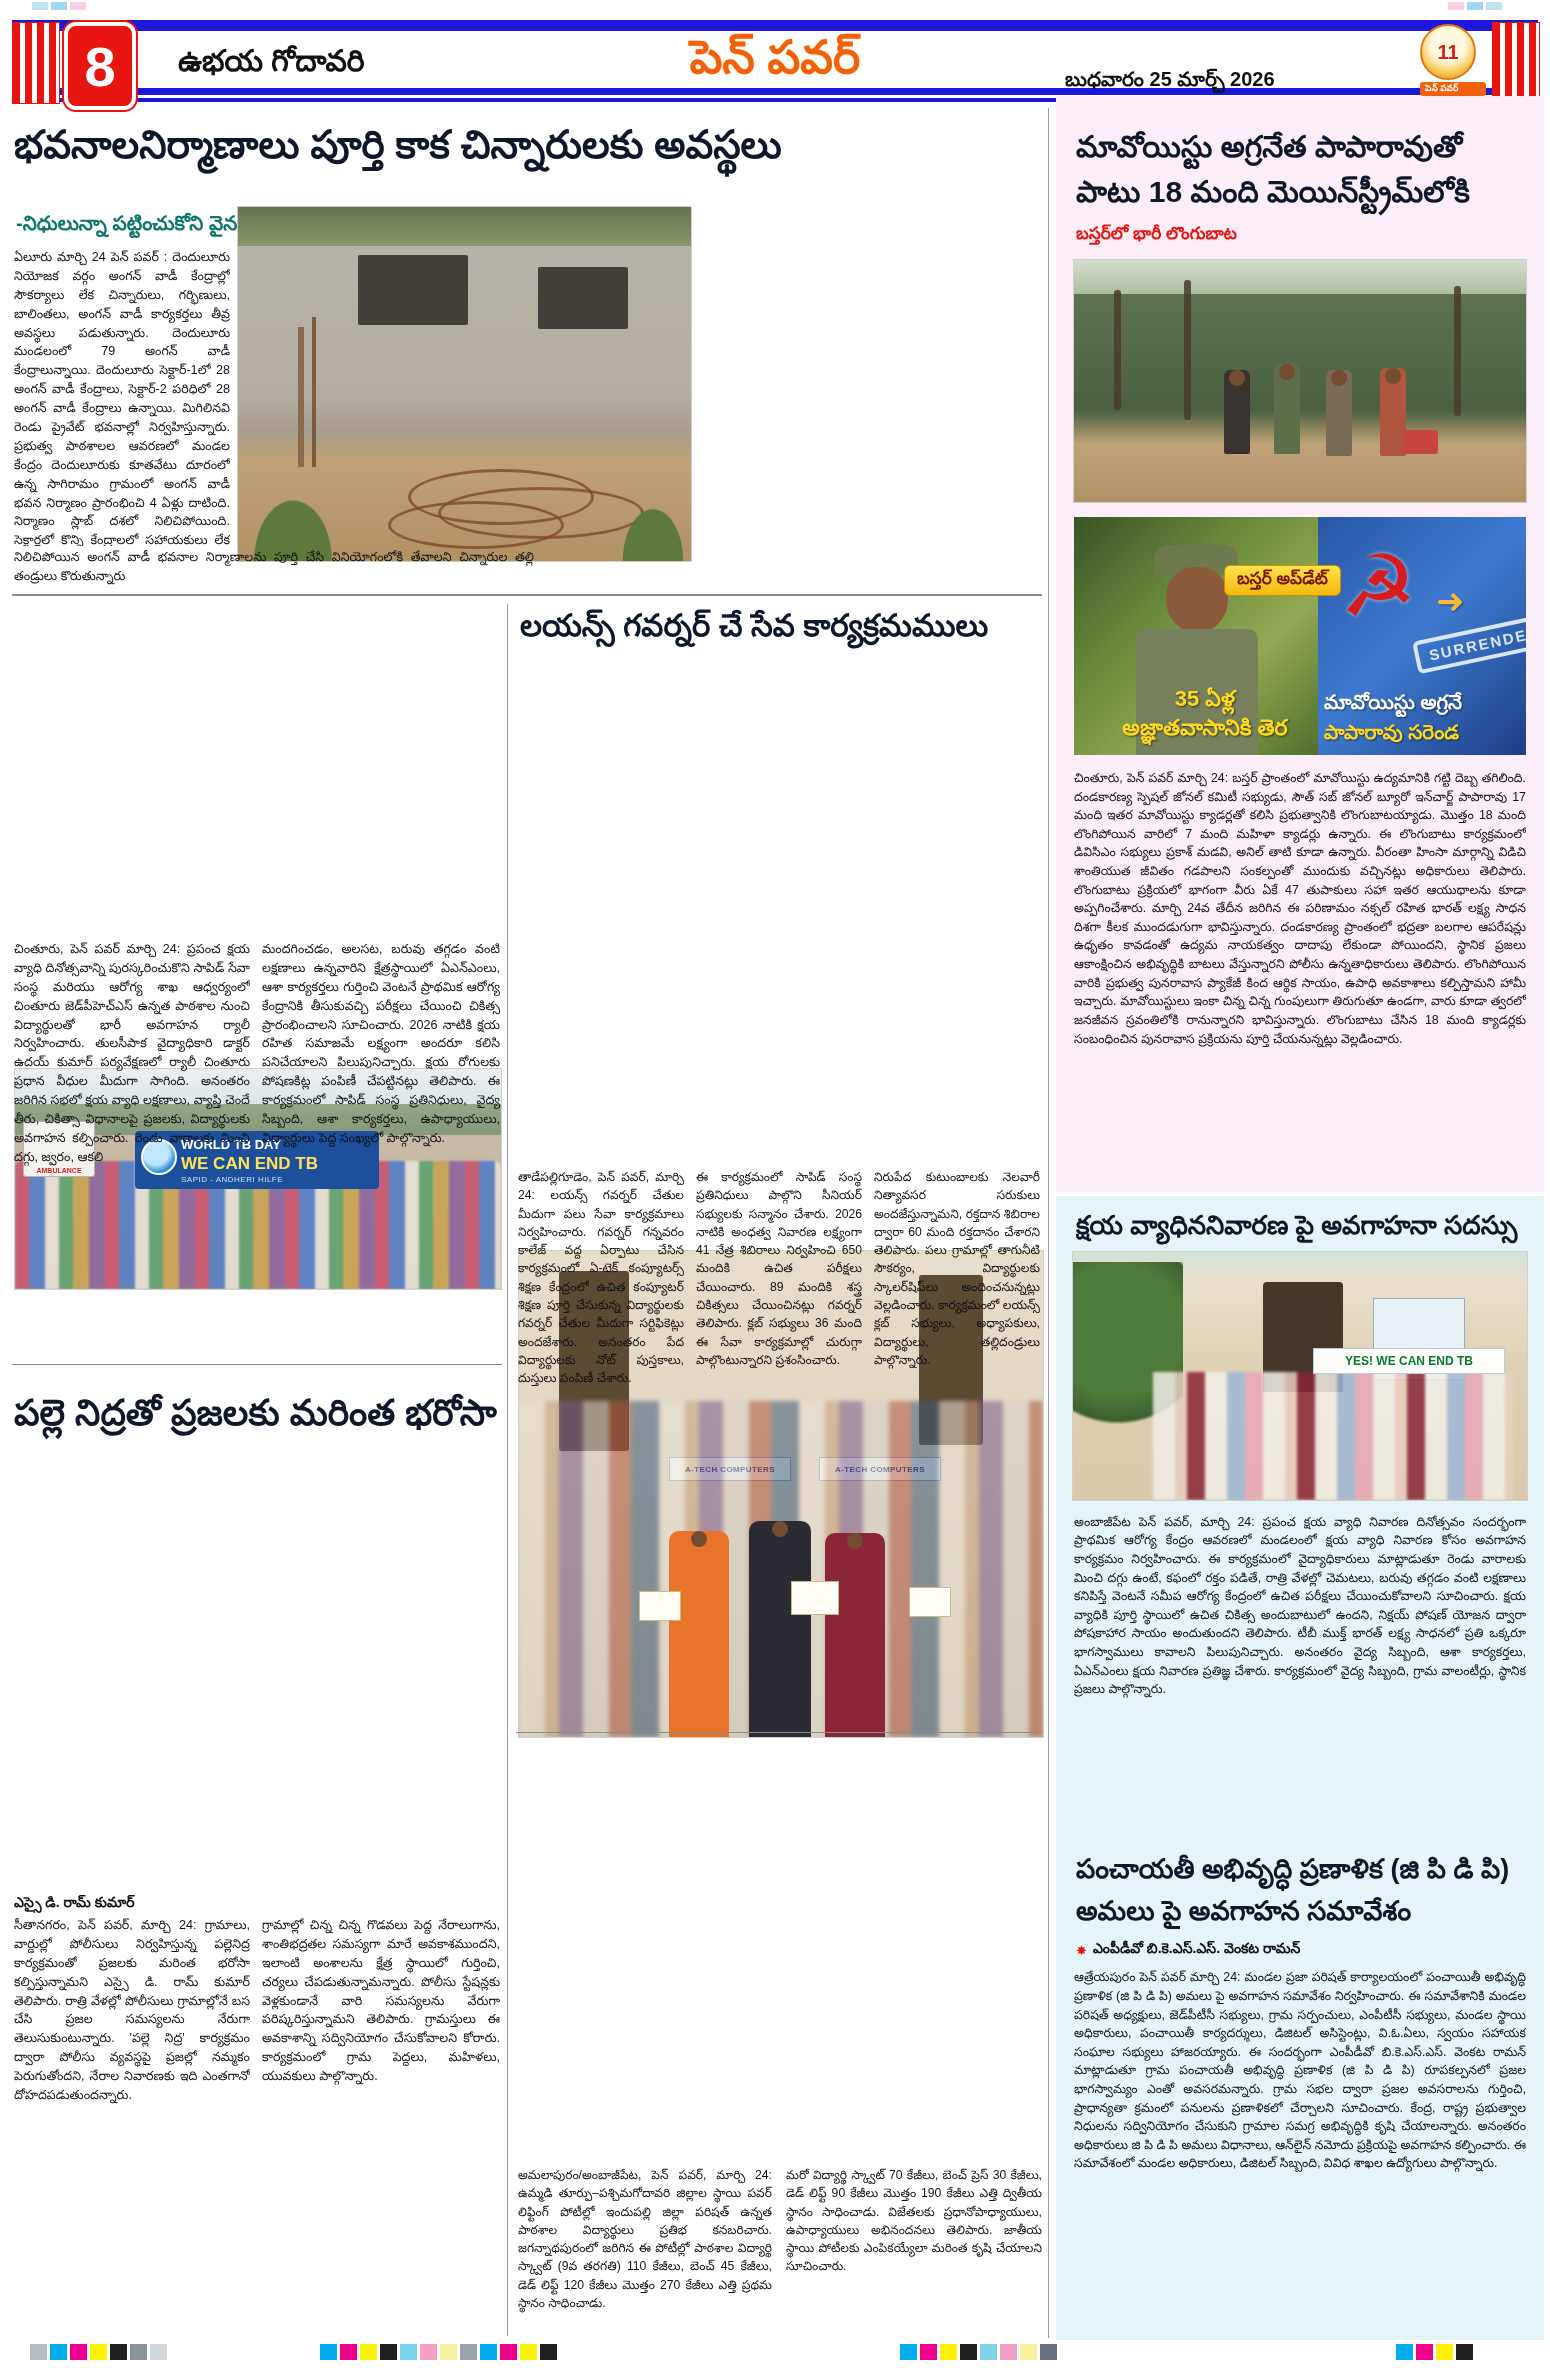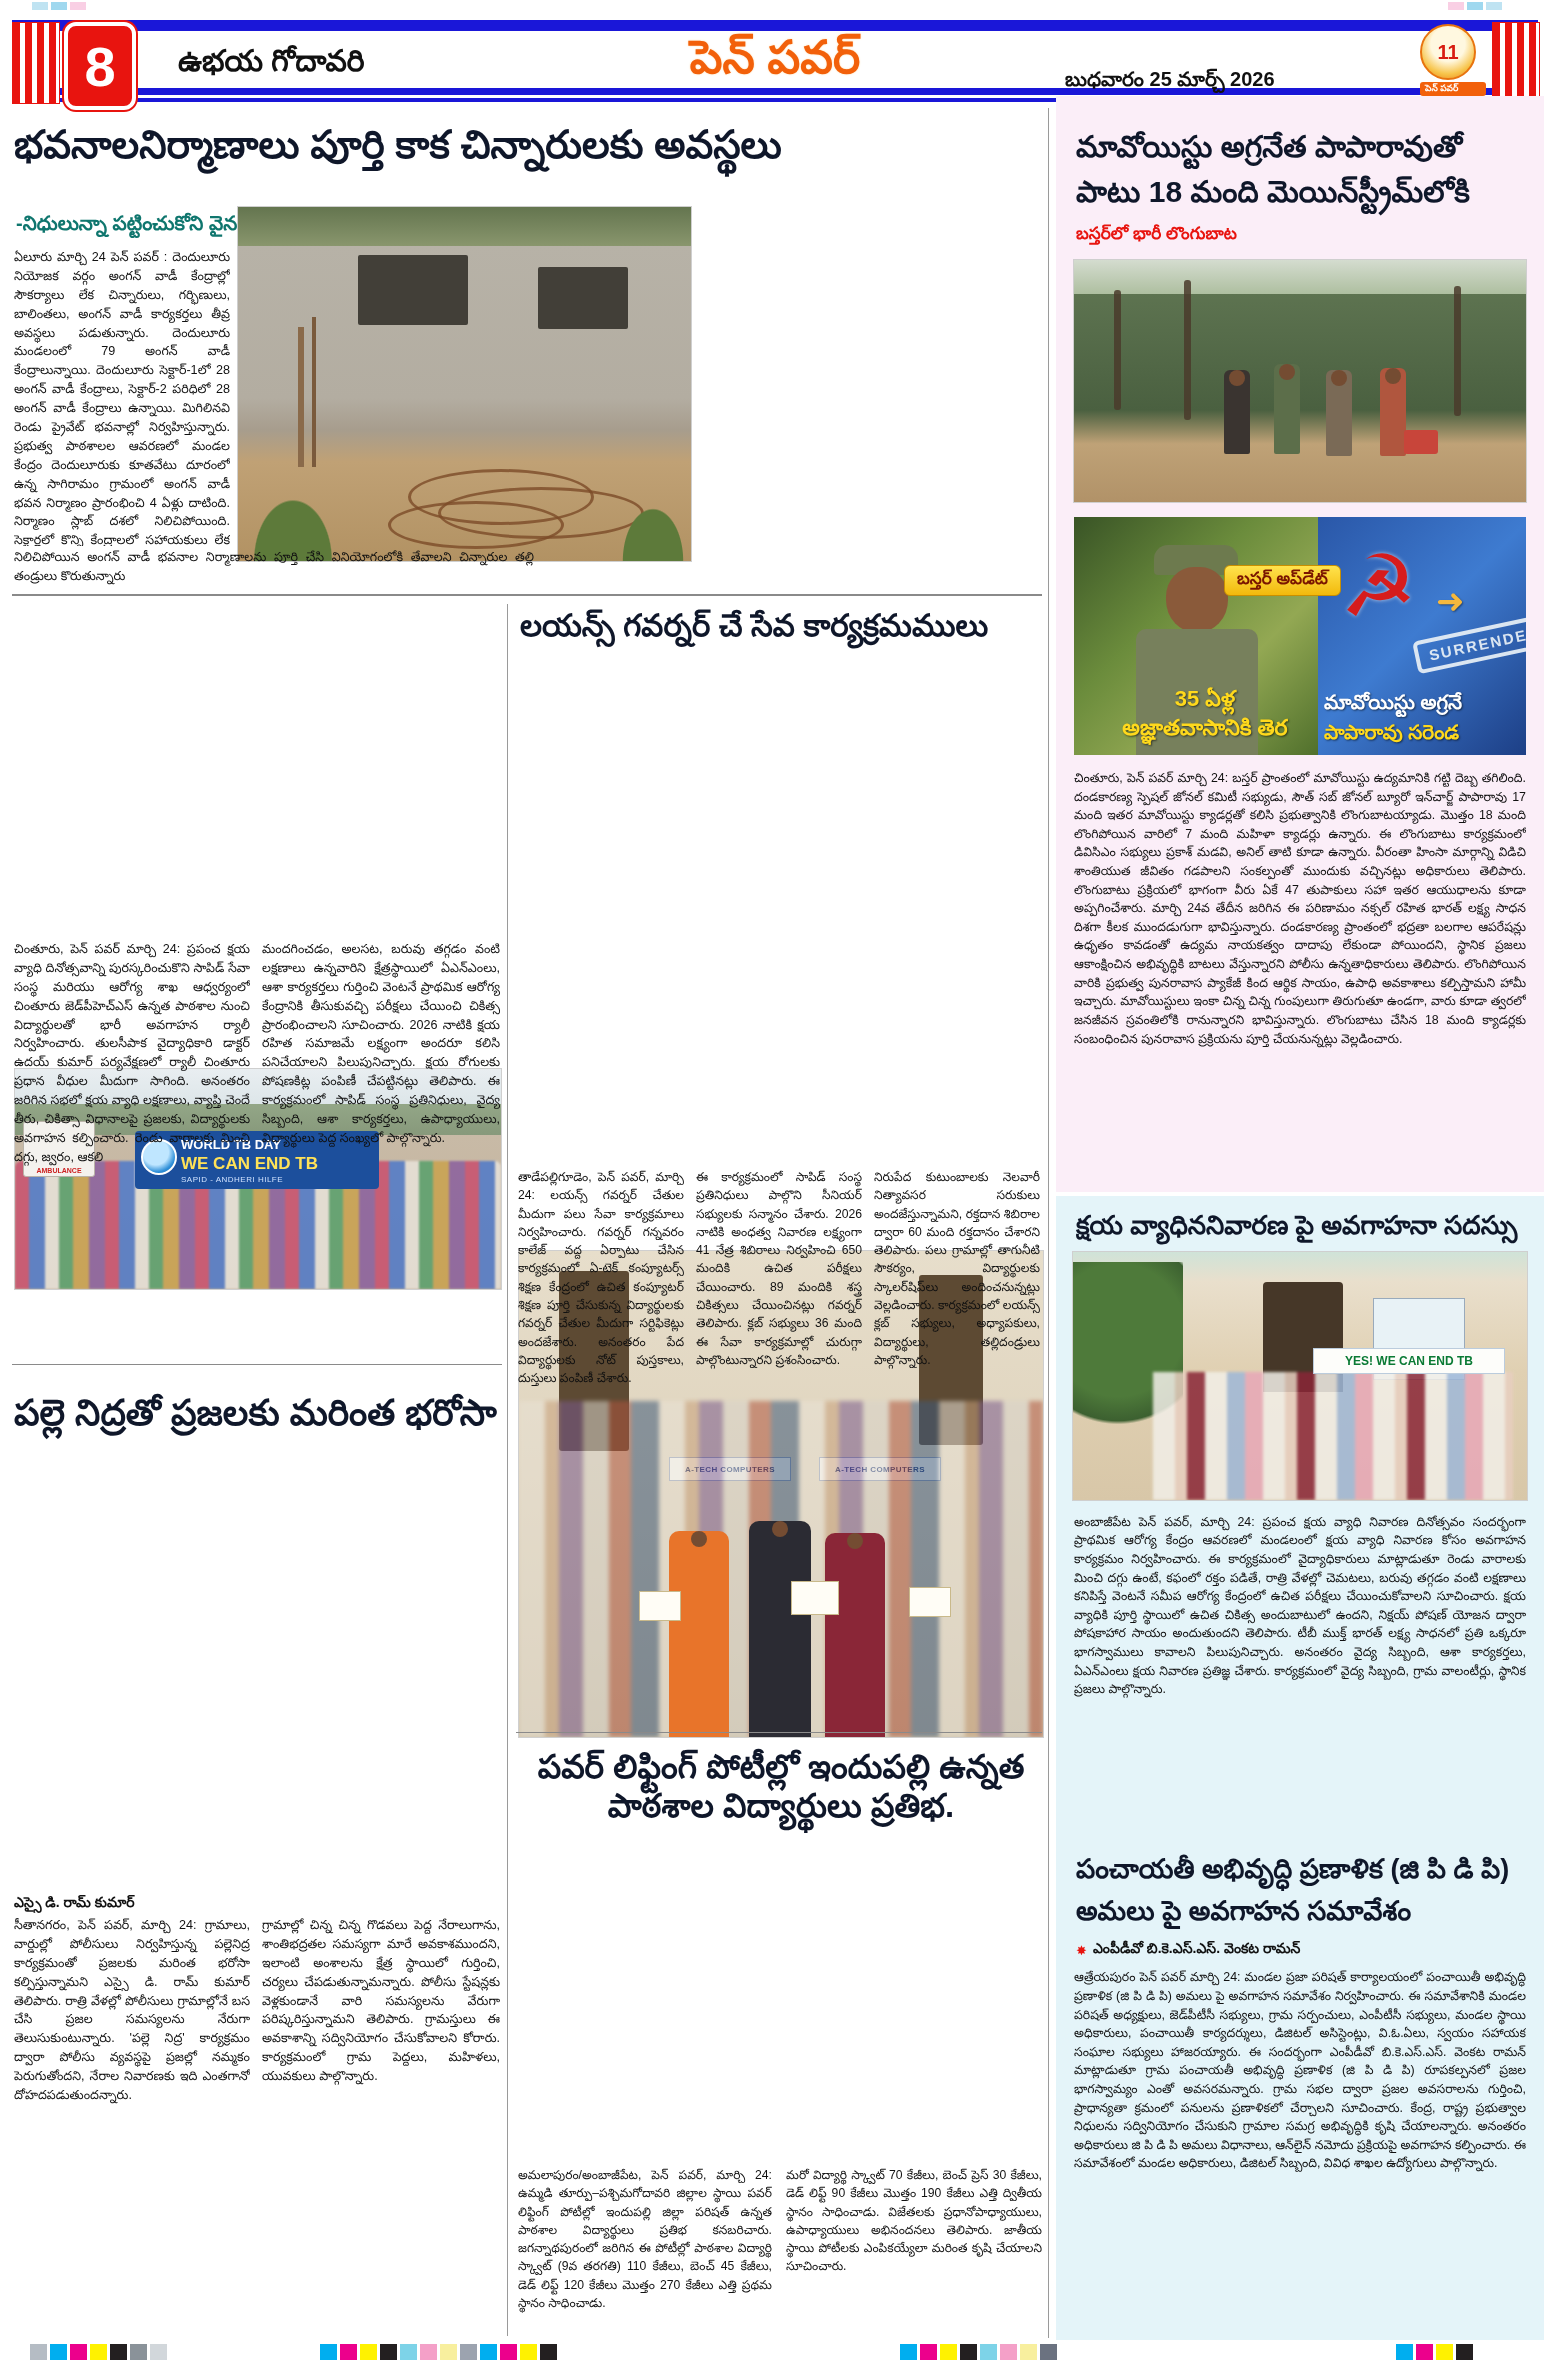--- a/index.html
+++ b/index.html
@@ -182,21 +182,20 @@
     <div class="body" style="width:166px;height:556px;font-size:12.2px;">నిరుపేద కుటుంబాలకు నెలవారీ నిత్యావసర సరుకులు అందజేస్తున్నామని, రక్తదాన శిబిరాల ద్వారా 60 మంది రక్తదానం చేశారని తెలిపారు. పలు గ్రామాల్లో తాగునీటి సౌకర్యం, విద్యార్థులకు స్కాలర్‌షిప్‌లు అందించనున్నట్లు వెల్లడించారు. కార్యక్రమంలో లయన్స్ క్లబ్ సభ్యులు, అధ్యాపకులు, విద్యార్థులు, తల్లిదండ్రులు పాల్గొన్నారు.</div>
   </div>
   <div class="abs hrule" style="left:516px;top:1732px;width:526px;height:1px;"></div>
 
   <div class="abs headline" style="left:14px;top:1392px;width:490px;font-size:36px;white-space:nowrap;">పల్లె నిద్రతో ప్రజలకు మరింత భరోసా</div>
 
   <div class="abs byline" style="left:14px;top:1894px;">ఎస్సై డి. రామ్ కుమార్</div>
   <div class="abs body" style="left:14px;top:1916px;width:236px;height:416px;">సీతానగరం, పెన్ పవర్, మార్చి 24: గ్రామాలు, వార్డుల్లో పోలీసులు నిర్వహిస్తున్న పల్లెనిద్ర కార్యక్రమంతో ప్రజలకు మరింత భరోసా కల్పిస్తున్నామని ఎస్సై డి. రామ్ కుమార్ తెలిపారు. రాత్రి వేళల్లో పోలీసులు గ్రామాల్లోనే బస చేసి ప్రజల సమస్యలను నేరుగా తెలుసుకుంటున్నారు. 'పల్లె నిద్ర' కార్యక్రమం ద్వారా పోలీసు వ్యవస్థపై ప్రజల్లో నమ్మకం పెరుగుతోందని, నేరాల నివారణకు ఇది ఎంతగానో దోహదపడుతుందన్నారు.</div>
   <div class="abs body" style="left:262px;top:1916px;width:238px;height:416px;">గ్రామాల్లో చిన్న చిన్న గొడవలు పెద్ద నేరాలుగాను, శాంతిభద్రతల సమస్యగా మారే అవకాశముందని, ఇలాంటి అంశాలను క్షేత్ర స్థాయిలో గుర్తించి, చర్యలు చేపడుతున్నామన్నారు. పోలీసు స్టేషన్లకు వెళ్లకుండానే వారి సమస్యలను వేరుగా పరిష్కరిస్తున్నామని తెలిపారు. గ్రామస్తులు ఈ అవకాశాన్ని సద్వినియోగం చేసుకోవాలని కోరారు. కార్యక్రమంలో గ్రామ పెద్దలు, మహిళలు, యువకులు పాల్గొన్నారు.</div>
 
-  <div class="abs headline" style="left:520px;top:1748px;width:522px;font-size:33px;text-align:center;">పవర్ లిఫ్టింగ్ పోటీల్లో ఇందుపల్లి ఉన్నత పాఠశాల విద్యార్థులు ప్రతిభ.</div>
 
   <div class="abs body" style="left:518px;top:2166px;width:254px;height:168px;font-size:12.2px;">అమలాపురం/అంబాజీపేట, పెన్ పవర్, మార్చి 24: ఉమ్మడి తూర్పు–పశ్చిమగోదావరి జిల్లాల స్థాయి పవర్ లిఫ్టింగ్ పోటీల్లో ఇందుపల్లి జిల్లా పరిషత్ ఉన్నత పాఠశాల విద్యార్థులు ప్రతిభ కనబరిచారు. జగన్నాథపురంలో జరిగిన ఈ పోటీల్లో పాఠశాల విద్యార్థి స్క్వాట్ (9వ తరగతి) 110 కేజీలు, బెంచ్ 45 కేజీలు, డెడ్ లిఫ్ట్ 120 కేజీలు మొత్తం 270 కేజీలు ఎత్తి ప్రథమ స్థానం సాధించాడు.</div>
   <div class="abs body" style="left:786px;top:2166px;width:256px;height:168px;font-size:12.2px;">మరో విద్యార్థి స్క్వాట్ 70 కేజీలు, బెంచ్ ప్రెస్ 30 కేజీలు, డెడ్ లిఫ్ట్ 90 కేజీలు మొత్తం 190 కేజీలు ఎత్తి ద్వితీయ స్థానం సాధించాడు. విజేతలకు ప్రధానోపాధ్యాయులు, ఉపాధ్యాయులు అభినందనలు తెలిపారు. జాతీయ స్థాయి పోటీలకు ఎంపికయ్యేలా మరింత కృషి చేయాలని సూచించారు.</div>
 
   <div class="abs pinkbox" style="left:1056px;top:96px;width:488px;height:1096px;">
     <div class="headline" style="margin:28px 20px 0;font-size:30px;line-height:1.5;">మావోయిస్టు అగ్రనేత పాపారావుతో పాటు 18 మంది మెయిన్‌స్ట్రీమ్‌లోకి</div>
     <div class="kicker" style="margin:10px 20px 0;font-size:17px;color:#e8140f;">బస్తర్‌లో భారీ లొంగుబాట</div>
     <div class="photo ph-forest" style="margin:12px auto 0;width:452px;height:242px;">
       <div class="abs trunk" style="left:40px;top:30px;height:120px;"></div>
       <div class="abs trunk" style="left:110px;top:20px;height:140px;"></div>

